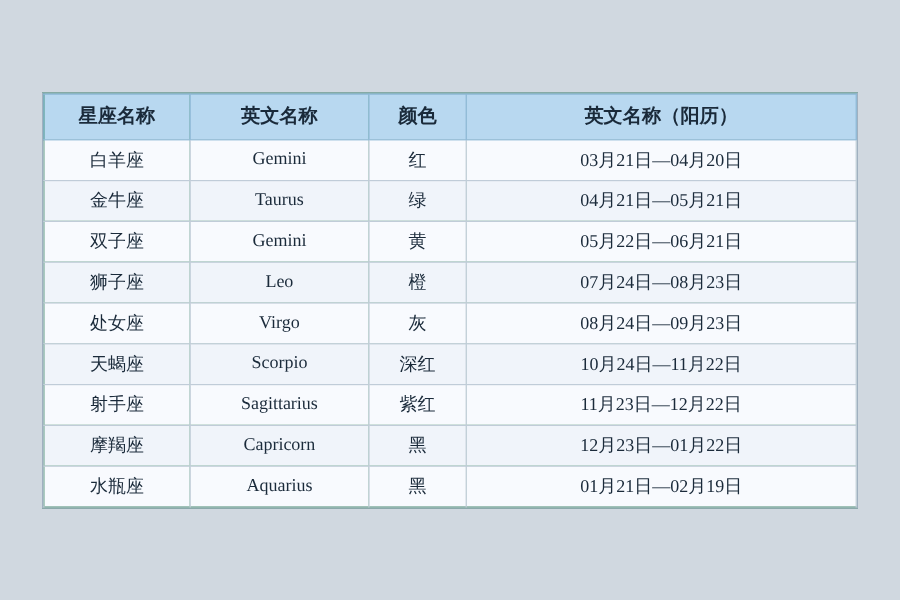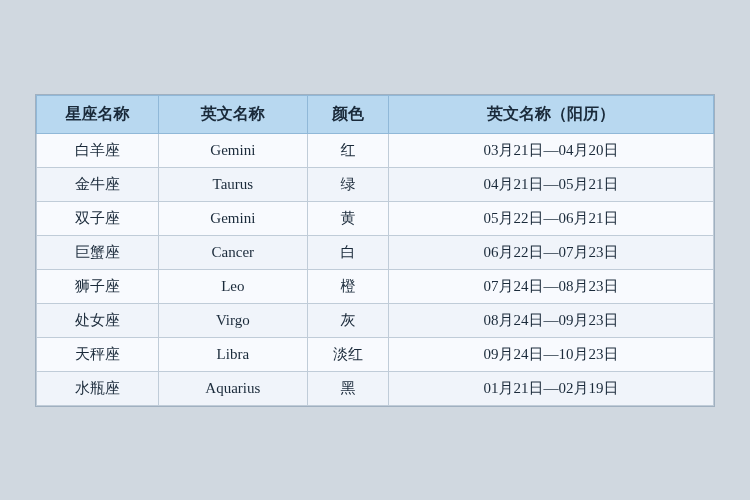--- a/index.html
+++ b/index.html
@@ -83,42 +83,48 @@
           <td>绿</td>
           <td>04月21日—05月21日</td>
         </tr>
         <tr>
           <td>双子座</td>
           <td>Gemini</td>
           <td>黄</td>
           <td>05月22日—06月21日</td>
         </tr>
         <tr>
-          <td>巨蟹座</td>
-          <td>Cancer</td>
-          <td>白</td>
-          <td>06月22日—07月23日</td>
-        </tr>
-        <tr>
           <td>狮子座</td>
           <td>Leo</td>
           <td>橙</td>
           <td>07月24日—08月23日</td>
         </tr>
         <tr>
           <td>处女座</td>
           <td>Virgo</td>
           <td>灰</td>
           <td>08月24日—09月23日</td>
         </tr>
         <tr>
-          <td>天秤座</td>
-          <td>Libra</td>
-          <td>淡红</td>
-          <td>09月24日—10月23日</td>
+          <td>天蝎座</td>
+          <td>Scorpio</td>
+          <td>深红</td>
+          <td>10月24日—11月22日</td>
+        </tr>
+        <tr>
+          <td>射手座</td>
+          <td>Sagittarius</td>
+          <td>紫红</td>
+          <td>11月23日—12月22日</td>
+        </tr>
+        <tr>
+          <td>摩羯座</td>
+          <td>Capricorn</td>
+          <td>黑</td>
+          <td>12月23日—01月22日</td>
         </tr>
         <tr>
           <td>水瓶座</td>
           <td>Aquarius</td>
           <td>黑</td>
           <td>01月21日—02月19日</td>
         </tr>
       </tbody>
   </table>
 </div>

